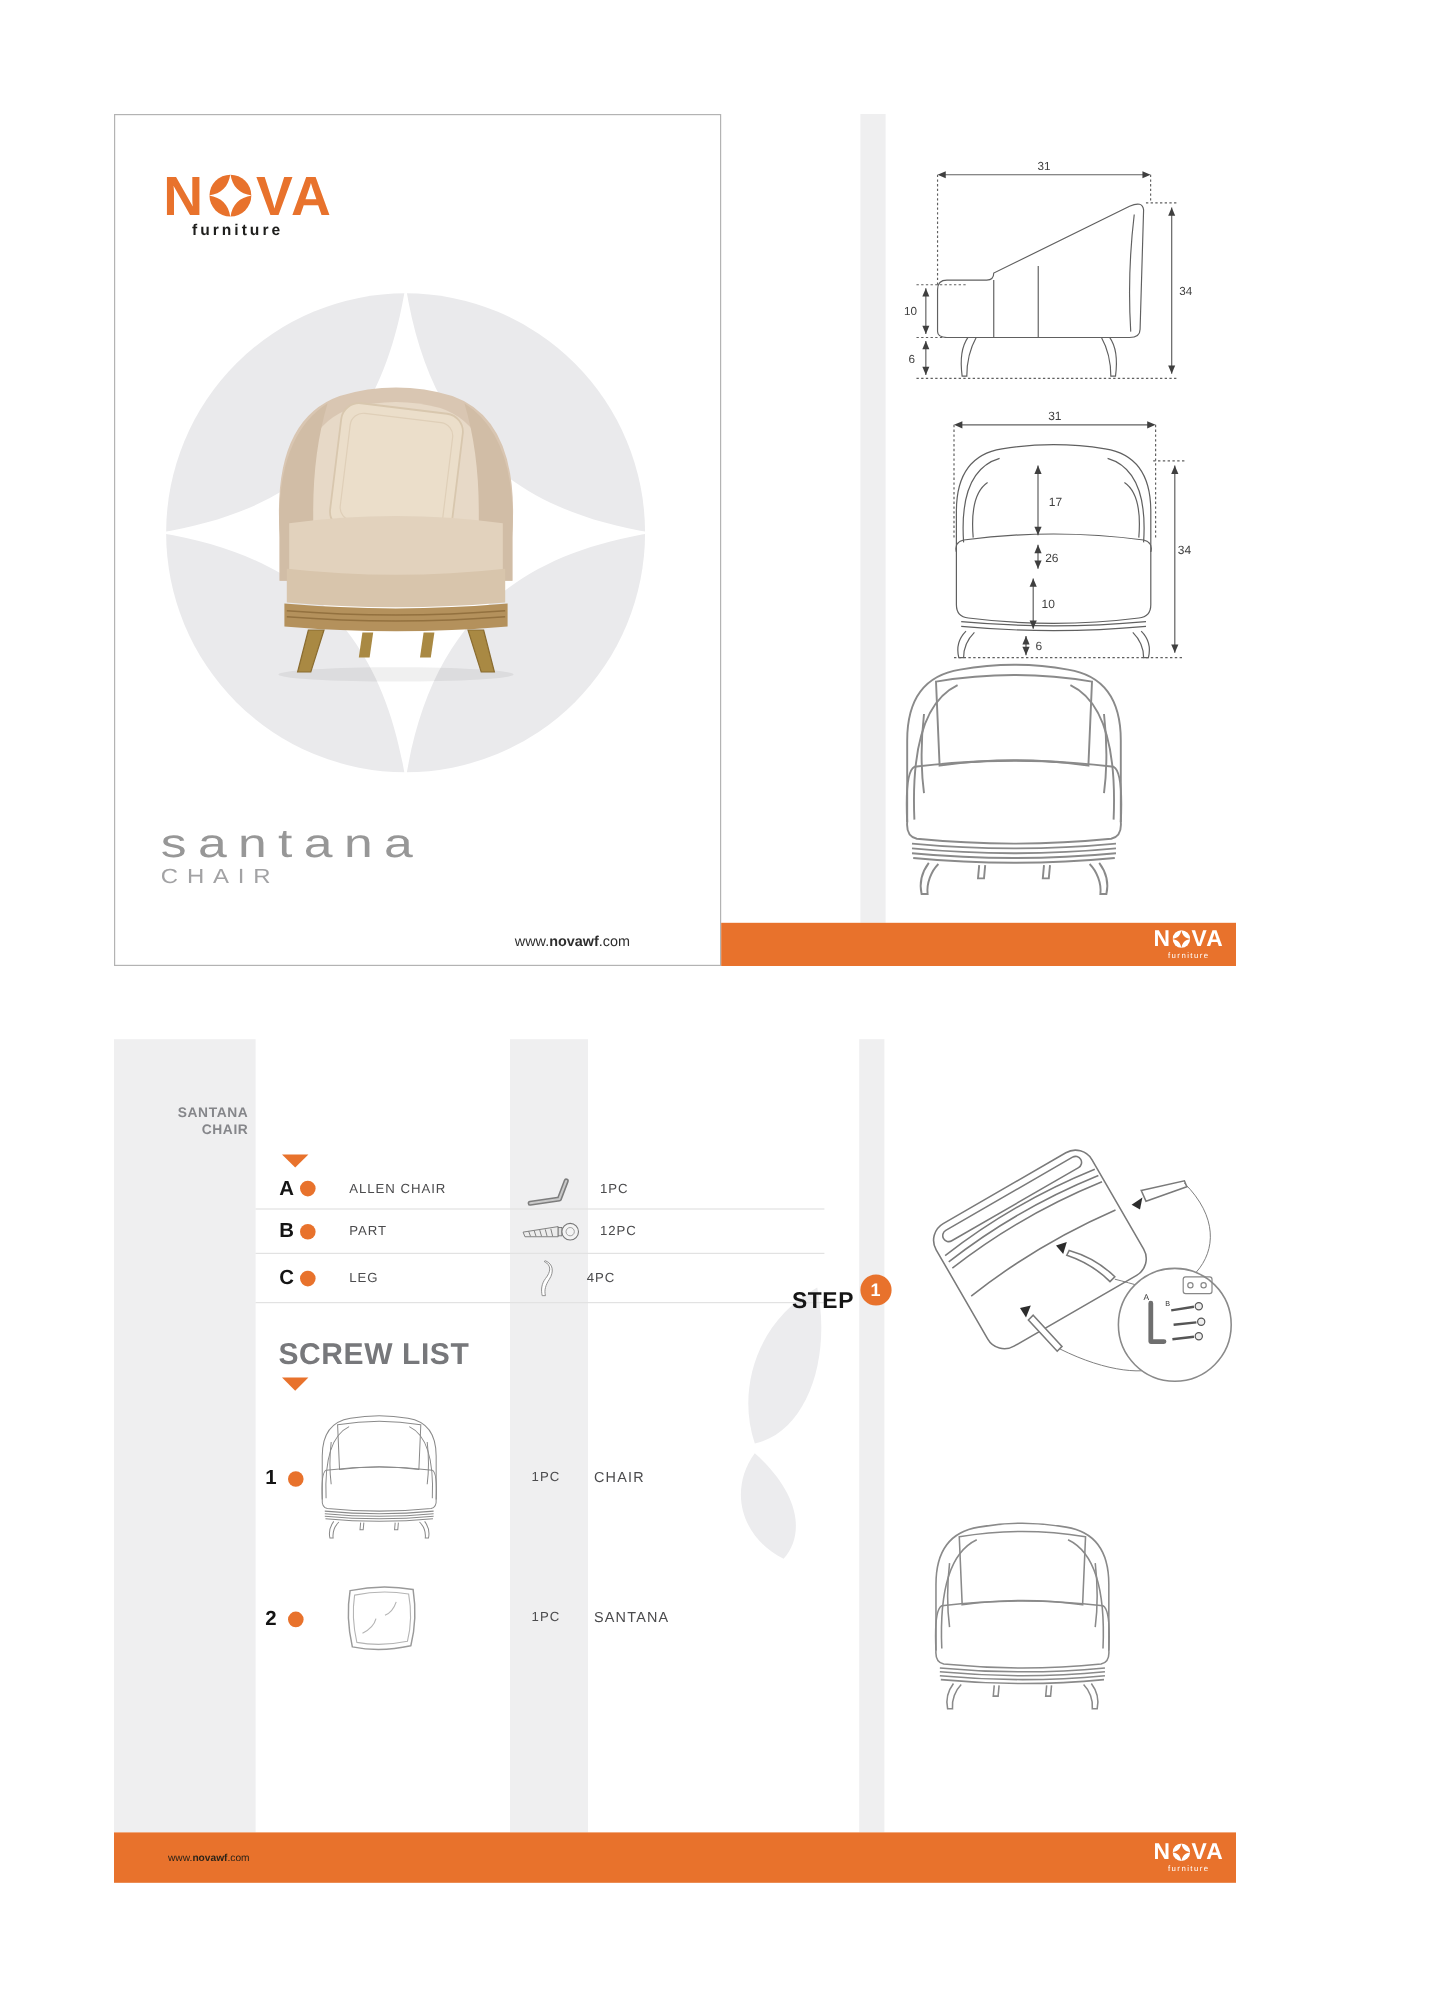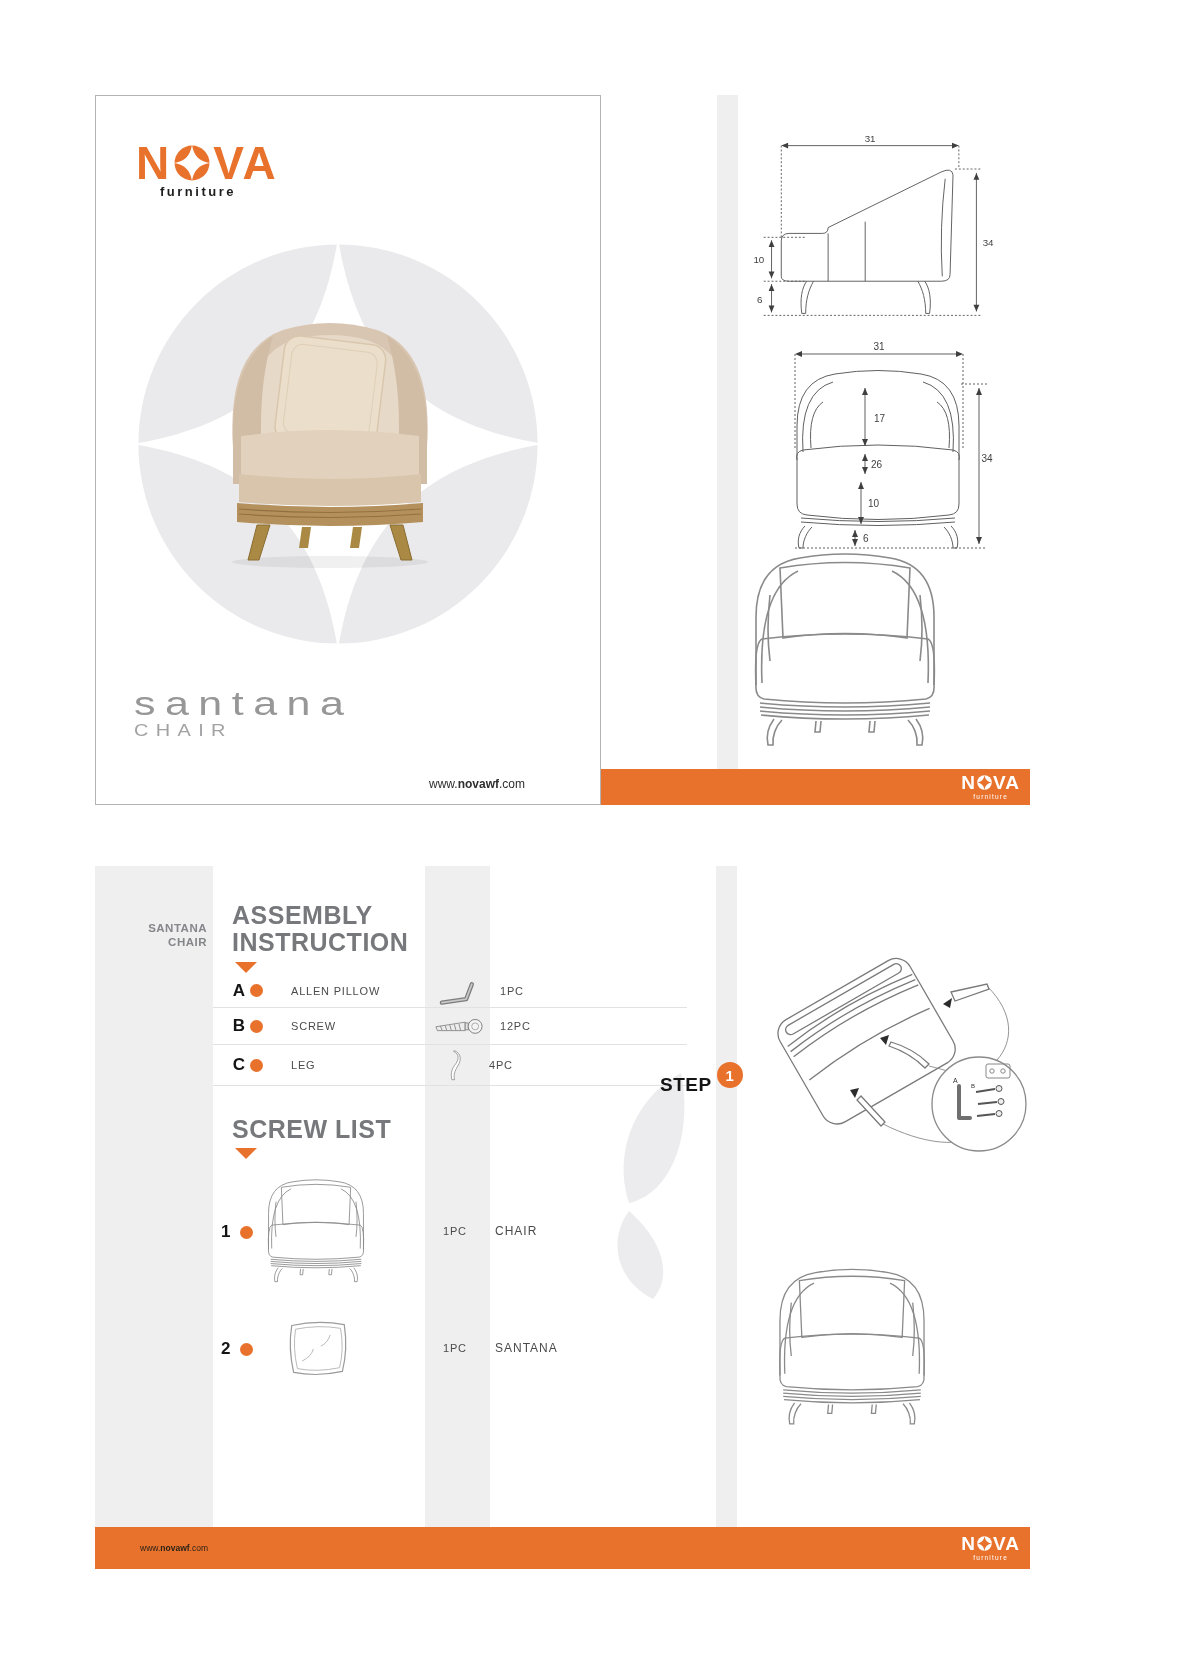--- a/index.html
+++ b/index.html
@@ -235,41 +235,37 @@
   <svg class="abs" style="left:498px;top:205px" width="150" height="230" viewBox="0 0 150 230">
     <path d="M88 2 C40 28 20 84 36 132 C80 122 100 60 88 2 Z" fill="#ECECEE"></path>
     <path d="M36 140 C70 170 80 205 60 228 C24 210 14 170 36 140 Z" fill="#ECECEE"></path>
   </svg>
 
   <div class="abs model-label" style="left:0;top:55px;width:112px">
     <div>SANTANA</div>
     <div>CHAIR</div>
   </div>
 
-  <div class="abs sec-title" style="left:137px;top:36px">
-    <div>ASSEMBLY</div>
-    <div>INSTRUCTION</div>
-  </div>
   <div class="abs tri" style="left:140px;top:96px"></div>
 
   <div class="abs tool-row" style="left:118px;top:108px;width:474px;height:34px">
     <span class="big-ltr" style="width:32px;text-align:right">A</span>
     <span class="dot" style="margin-left:5px"></span>
-    <span class="small-caps" style="margin-left:28px">ALLEN PILLOW</span>
+    <span class="small-caps" style="margin-left:28px">ALLEN CHAIR</span>
     <svg class="abs" style="left:222px;top:3px" width="48" height="30" viewBox="0 0 64 42">
       <path d="M8 36 L42 31 L50 10" stroke="#7d7d7d" stroke-width="6" fill="none" stroke-linecap="round" stroke-linejoin="round"></path>
       <path d="M8 36 L42 31 L50 10" stroke="#c9c9c9" stroke-width="2.4" fill="none" stroke-linecap="round" stroke-linejoin="round"></path>
     </svg>
     <span class="small-caps abs" style="left:287px">1PC</span>
   </div>
 
   <div class="abs tool-row" style="left:118px;top:142px;width:474px;height:37px">
     <span class="big-ltr" style="width:32px;text-align:right">B</span>
     <span class="dot" style="margin-left:5px"></span>
-    <span class="small-caps" style="margin-left:28px">SCREW</span>
+    <span class="small-caps" style="margin-left:28px">PART</span>
     <svg class="abs" style="left:218px;top:8px" width="56" height="20" viewBox="0 0 72 26">
       <polygon points="6,14 44,8 44,19 8,19" fill="#ececec" stroke="#777" stroke-width="1"></polygon>
       <line x1="12" y1="13" x2="14" y2="18.5" stroke="#777"></line>
         <line x1="18" y1="12.4" x2="20" y2="18.5" stroke="#777"></line>
       <line x1="24" y1="11.8" x2="26" y2="18.5" stroke="#777"></line>
         <line x1="30" y1="11" x2="32" y2="18.5" stroke="#777"></line>
       <line x1="36" y1="10.4" x2="38" y2="18.5" stroke="#777"></line>
       <rect x="44" y="9" width="4" height="9" fill="#e0e0e0" stroke="#777" stroke-width="1"></rect>
       <circle cx="57" cy="13.5" r="9" fill="#f4f4f4" stroke="#777" stroke-width="1.2"></circle>
       <circle cx="57" cy="13.5" r="4.5" fill="none" stroke="#999" stroke-width="1"></circle>

